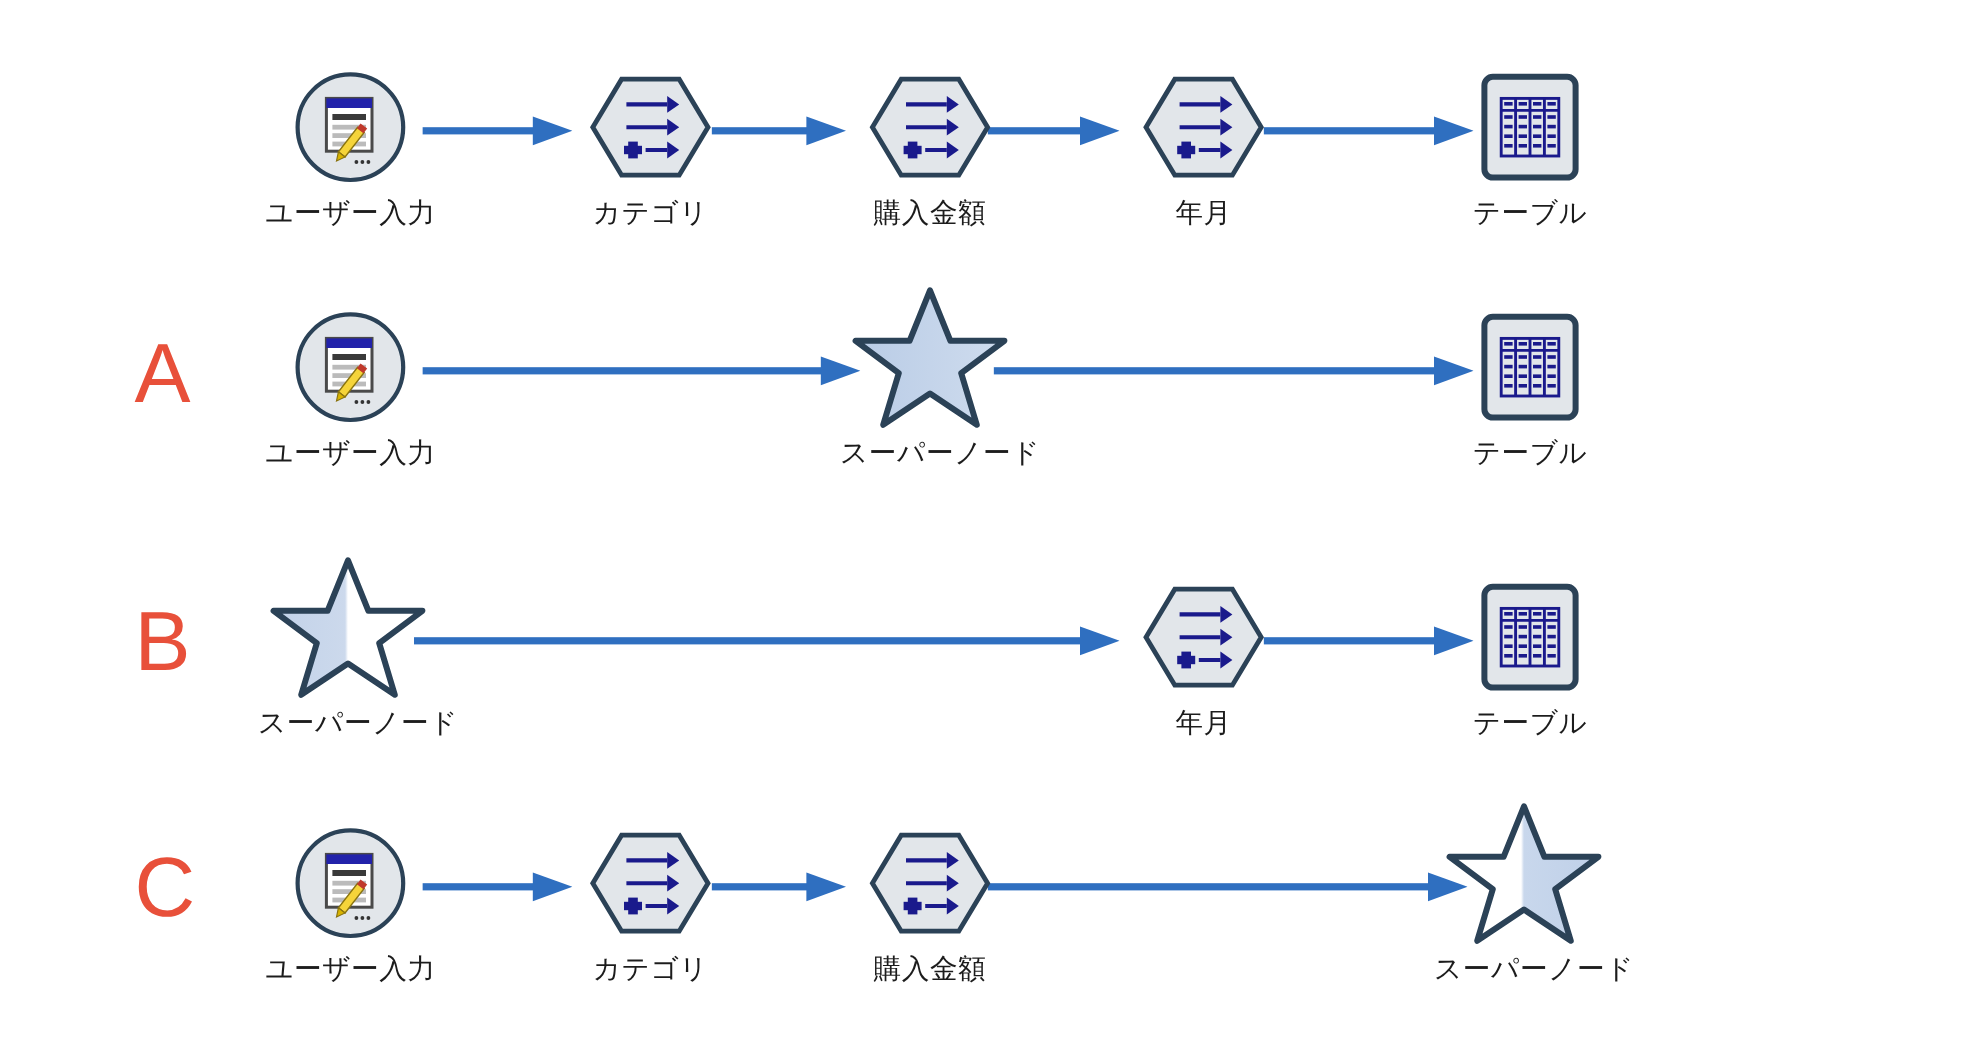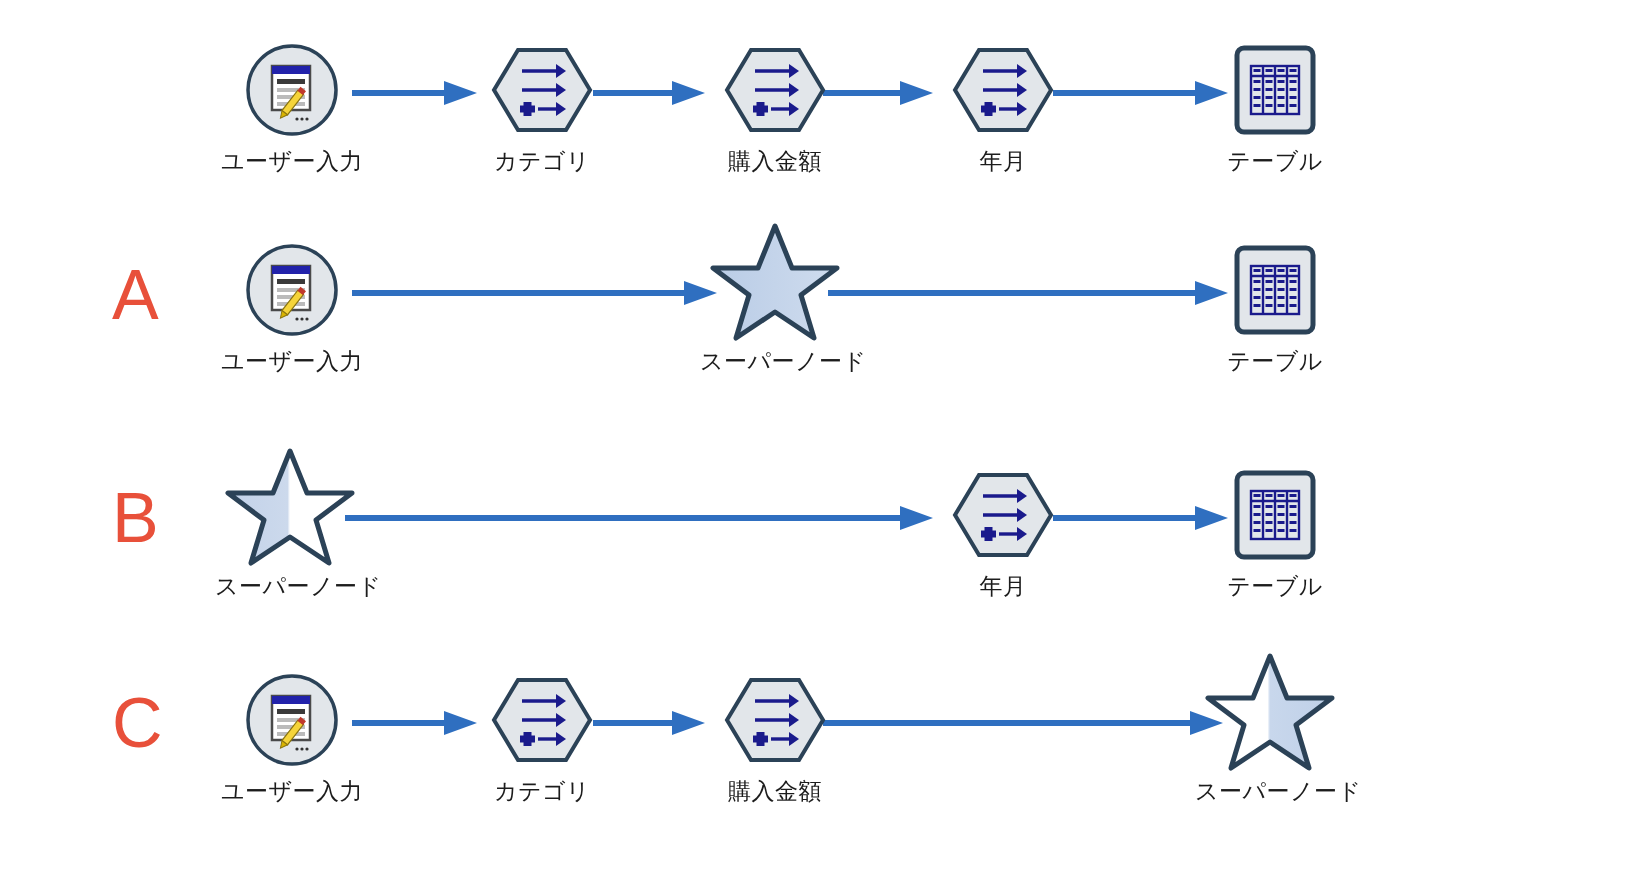--- a/index.html
+++ b/index.html
@@ -19,20 +19,21 @@
     position: absolute;
     left: 0; top: 0;
     width: 1646px;
     height: 880px;
   }
 
   .row {
     position: absolute;
     left: 0;
     width: 1440px;
+    margin-top: 16px;
   }
 
   
   #row-0 { top: 0px;   height: 200px; }
   #row-A { top: 200px; height: 200px; }
   #row-B { top: 425px; height: 200px; }
   #row-C { top: 630px; height: 210px; }
 
   
   .row-letter {

